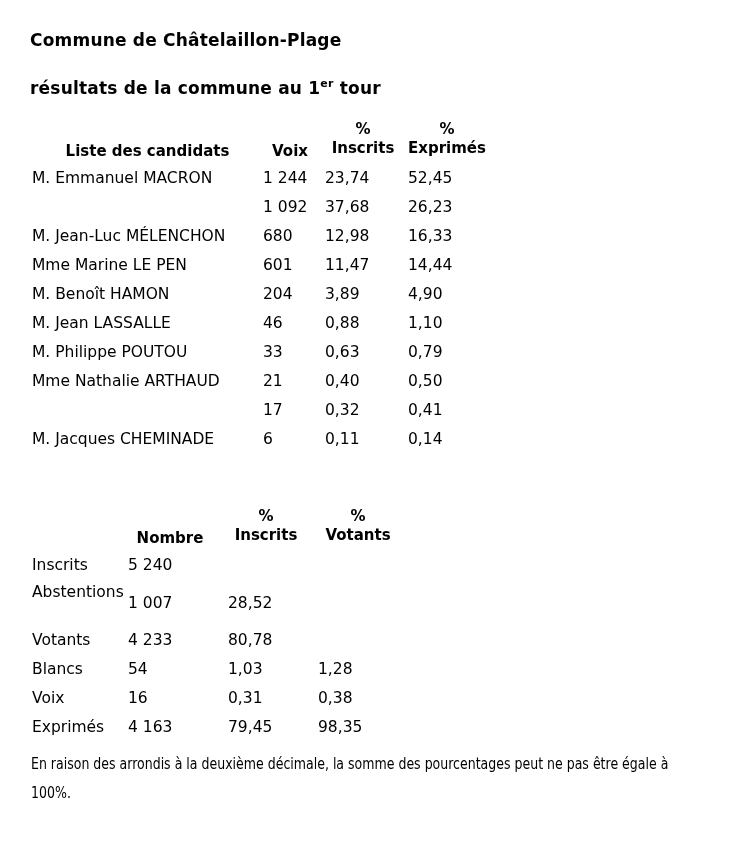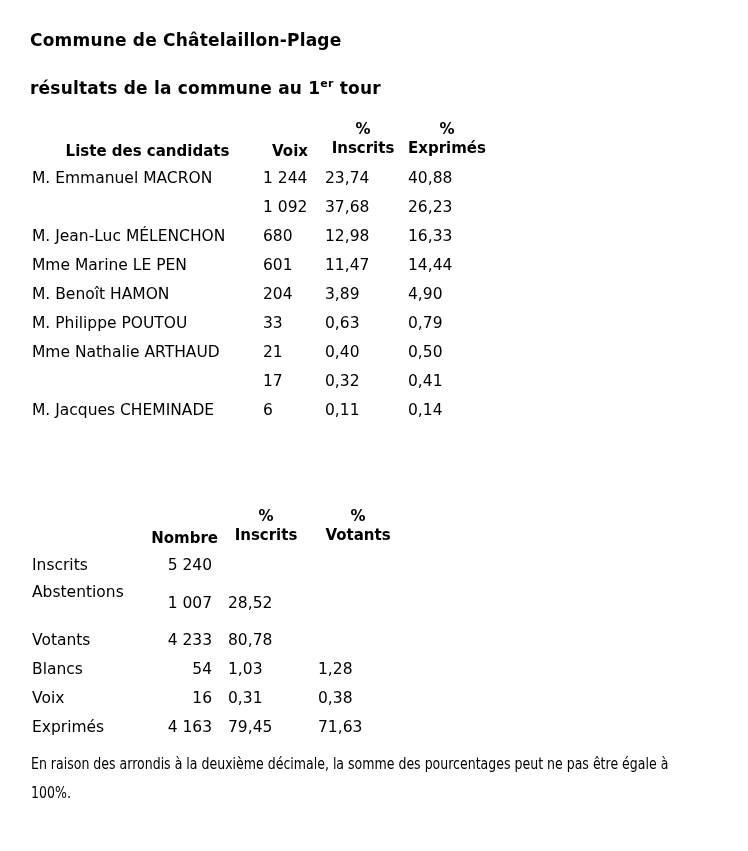--- a/index.html
+++ b/index.html
@@ -117,21 +117,21 @@
   #table-candidates .th.col-ins  { left: 322px; width: 82px; }
   #table-candidates .th.col-exp  { left: 403px; width: 88px; }
 
   
   #table-turnout {
     left: 0;
     top: 505px;
     width: 748px;
   }
   #table-turnout .col-label { left: 32px;  width: 88px; }
-  #table-turnout .col-num   { left: 128px; width: 84px; text-align: right; }
+  #table-turnout .col-num   { left: 128px; width: 84px; }
   #table-turnout .col-ins   { left: 228px; width: 80px; }
   #table-turnout .col-vot   { left: 318px; width: 80px; }
 
   #table-turnout .th.col-num { left: 122px; width: 96px; }
   #table-turnout .th.col-ins { left: 218px; width: 96px; }
   #table-turnout .th.col-vot { left: 310px; width: 96px; }
 
   
   .footnote {
     position: absolute;
@@ -163,21 +163,21 @@
 Inscrits</div>
       <div class="th two-line col-exp">%
 Exprimés</div>
     </div>
 
     <div class="rows">
         <div class="row">
           <div class="cell col-name">M. Emmanuel MACRON</div>
           <div class="cell col-voix">1 244</div>
           <div class="cell col-ins">23,74</div>
-          <div class="cell col-exp">40,88</div>
+          <div class="cell col-exp">52,45</div>
         </div>
         <div class="row">
           <div class="cell col-voix">1 092</div>
           <div class="cell col-ins">37,68</div>
           <div class="cell col-exp">26,23</div>
         </div>
         <div class="row">
           <div class="cell col-name">M. Jean-Luc MÉLENCHON</div>
           <div class="cell col-voix">680</div>
           <div class="cell col-ins">12,98</div>
@@ -187,20 +187,26 @@
           <div class="cell col-name">Mme Marine LE PEN</div>
           <div class="cell col-voix">601</div>
           <div class="cell col-ins">11,47</div>
           <div class="cell col-exp">14,44</div>
         </div>
         <div class="row">
           <div class="cell col-name">M. Benoît HAMON</div>
           <div class="cell col-voix">204</div>
           <div class="cell col-ins">3,89</div>
           <div class="cell col-exp">4,90</div>
+        </div>
+        <div class="row">
+          <div class="cell col-name">M. Jean LASSALLE</div>
+          <div class="cell col-voix">46</div>
+          <div class="cell col-ins">0,88</div>
+          <div class="cell col-exp">1,10</div>
         </div>
         <div class="row">
           <div class="cell col-name">M. Philippe POUTOU</div>
           <div class="cell col-voix">33</div>
           <div class="cell col-ins">0,63</div>
           <div class="cell col-exp">0,79</div>
         </div>
         <div class="row">
           <div class="cell col-name">Mme Nathalie ARTHAUD</div>
           <div class="cell col-voix">21</div>
@@ -259,20 +265,20 @@
         <div class="row">
           <div class="cell col-label">Voix</div>
           <div class="cell col-num">16</div>
           <div class="cell col-ins">0,31</div>
           <div class="cell col-vot">0,38</div>
         </div>
         <div class="row">
           <div class="cell col-label">Exprimés</div>
           <div class="cell col-num">4 163</div>
           <div class="cell col-ins">79,45</div>
-          <div class="cell col-vot">71,63</div>
+          <div class="cell col-vot">98,35</div>
         </div>
       </div>
   </div>
 
   <div class="footnote">En raison des arrondis à la deuxième décimale, la somme des pourcentages peut ne pas être égale à 100%.</div>
 
 </div>
 
 </body></html>

